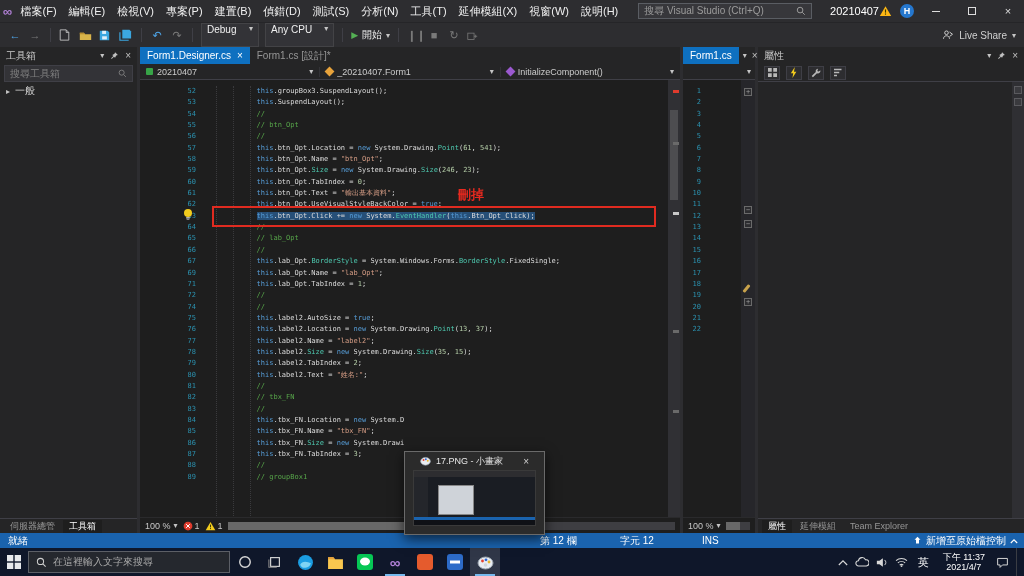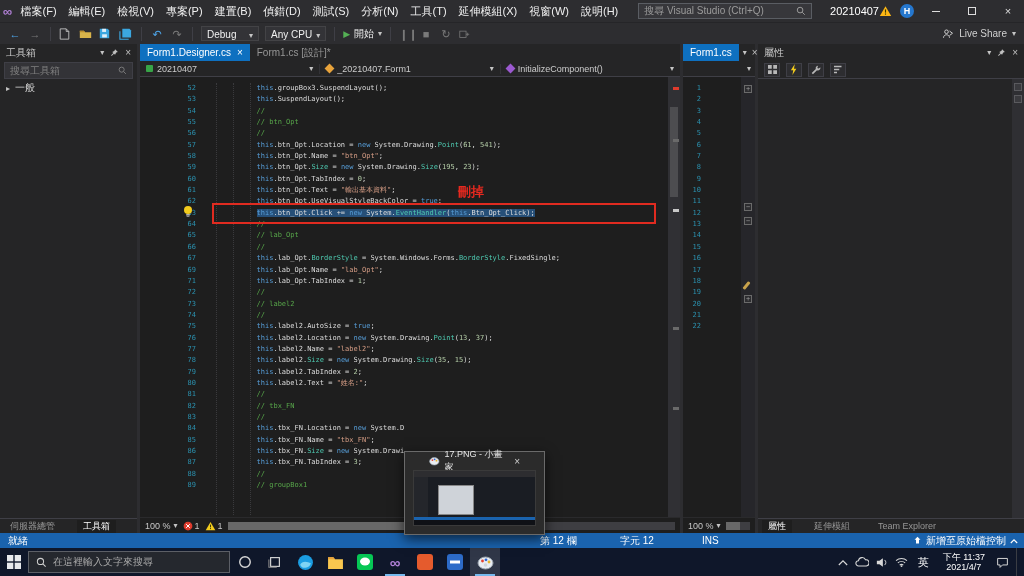--- a/index.html
+++ b/index.html
@@ -23,41 +23,41 @@
   .minimize-glyph{display:block;width:8px;height:1px;background:#ddd}
   .maximize-glyph{display:block;width:8px;height:8px;border:1px solid #ddd}
 
   
   .toolbar{flex:0 0 22px;background:#2d2d30;border-top:1px solid #252528;display:flex;align-items:center;
     gap:6px;padding:0 8px;font-size:10px}
   .tbi{width:14px;text-align:center;color:#c8c8c8;font-size:11px;line-height:14px}
   .tbi.blue{color:#4ea6ea}
   .tbi.dim{color:#7a7a7a}
   .tsep{width:1px;height:14px;background:#3f3f46;margin:0 2px}
-  .tb-sel{height:15px;min-width:58px;background:#333337;border:1px solid #434346;display:flex;
-    align-items:flex-end;justify-content:space-between;padding:0 5px;gap:4px;color:#f0f0f0}
+  .tb-sel{height:24px;min-width:58px;background:#333337;border:1px solid #434346;display:flex;
+    align-items:flex-start;justify-content:space-between;padding:0 5px;gap:12px;color:#f0f0f0}
   .chev{color:#c5c5c5;font-size:8px}
   .start-btn{display:flex;align-items:center;gap:4px;color:#f0f0f0}
   .play{color:#54b054;font-size:9px}
   .live-share{margin-left:auto;display:flex;align-items:center;gap:5px;color:#d0d0d0}
 
   
   .main{flex:1;display:flex;min-height:0;background:#2d2d30;gap:3px}
   .panel-head{flex:0 0 17px;display:flex;align-items:center;padding:0 6px;font-size:10px;color:#cccccc;gap:4px}
   .panel-head .hicons{margin-left:auto;display:flex;gap:6px;align-items:center;color:#c0c0c0}
 
   
   .toolbox{flex:0 0 137px;background:#252526;display:flex;flex-direction:column}
   .tb-search{margin:1px 4px;height:17px;background:#333337;border:1px solid #3f3f46;display:flex;
     align-items:center;padding:0 5px;color:#808080;font-size:10px;gap:4px}
   .tb-search .txt{flex:1;white-space:nowrap;overflow:hidden}
   .tb-group{height:16px;display:flex;align-items:center;gap:5px;padding:0 6px;color:#d0d0d0;font-size:10px}
   .panel-fill{flex:1}
   .panel-tabs{flex:0 0 15px;background:#252526;border-top:1px solid #3f3f46;display:flex;align-items:flex-start;
-    gap:16px;font-size:9px;padding:1px 4px 0}
+    gap:2px;font-size:9px;padding:1px 4px 0}
   .ptab{padding:0 6px;color:#969696;line-height:13px}
   .ptab.active{color:#ffffff;background:#1e1e1e}
 
   
   .editor-group{display:flex;flex-direction:column;background:#1e1e1e;min-width:0}
   .editor-main{flex:0 0 540px}
   .editor-mini{flex:0 0 72px}
   .tabs{flex:0 0 17px;background:#252526;display:flex;font-size:10px;align-items:flex-end}
   .tab{height:17px;padding:0 7px;display:flex;align-items:center;gap:6px;color:#969696;white-space:nowrap}
   .tab.active{background:#0e70c0;color:#fff}
@@ -124,21 +124,21 @@
   .appsq{width:16px;height:16px;border-radius:3px}
   .tray{margin-left:auto;display:flex;align-items:center;gap:7px;padding-right:4px}
   .ime{font-size:11px;color:#fff;padding:0 3px}
   .clock{text-align:center;font-size:9px;line-height:10px;color:#fff;padding:0 4px}
   .desk-sliver{width:4px;height:28px;border-left:1px solid #3a3d44}
   .vs-inf{color:#b180d7;font-weight:bold;font-size:15px}
 
   
   .paint-popup{position:absolute;left:404px;top:451px;width:141px;height:84px;background:#2b2b2b;
     border:1px solid #6a6a6a;box-shadow:0 4px 12px rgba(0,0,0,.65);z-index:50;font-size:9px}
-  .pp-title{height:18px;display:flex;align-items:center;gap:5px;padding:0 24px;color:#e8e8e8}
+  .pp-title{height:18px;display:flex;align-items:center;gap:5px;padding:0 15px;color:#e8e8e8}
   .pp-title .x{margin-left:auto;color:#cfcfcf;font-size:10px}
   .pp-thumb{margin:0 8px;height:56px;background:#1a1d23;border:1px solid #3a3a3a;position:relative}
   .ppt-bar{position:absolute;top:0;left:0;right:0;height:6px;background:#2d2d30}
   .ppt-side{position:absolute;top:6px;bottom:8px;left:0;width:14px;background:#24262b}
   .ppt-win{position:absolute;left:24px;top:14px;width:36px;height:30px;background:#cfd3d9;border:1px solid #888}
   .ppt-blue{position:absolute;bottom:5px;left:0;right:0;height:3px;background:#1a63ae}
   .ppt-task{position:absolute;bottom:0;left:0;right:0;height:5px;background:#0f1116}
 
   svg{display:block}
 </style>
@@ -331,33 +331,32 @@
         <div class="guide" style="left:93px"></div>
         <div class="guide" style="left:110px"></div>
         <div>
             <div class="code-row"><span class="ln">52</span><span class="code-text">            <span class="tk-kw">this</span>.groupBox3.SuspendLayout();</span></div>
             <div class="code-row"><span class="ln">53</span><span class="code-text">            <span class="tk-kw">this</span>.SuspendLayout();</span></div>
             <div class="code-row"><span class="ln">54</span><span class="code-text"><span class="tk-com">            // </span></span></div>
             <div class="code-row"><span class="ln">55</span><span class="code-text"><span class="tk-com">            // btn_Opt</span></span></div>
             <div class="code-row"><span class="ln">56</span><span class="code-text"><span class="tk-com">            // </span></span></div>
             <div class="code-row"><span class="ln">57</span><span class="code-text">            <span class="tk-kw">this</span>.btn_Opt.Location = <span class="tk-kw">new</span> System.Drawing.<span class="tk-cls">Point</span>(<span class="tk-num">61</span>, <span class="tk-num">541</span>);</span></div>
             <div class="code-row"><span class="ln">58</span><span class="code-text">            <span class="tk-kw">this</span>.btn_Opt.Name = <span class="tk-str">"btn_Opt"</span>;</span></div>
-            <div class="code-row"><span class="ln">59</span><span class="code-text">            <span class="tk-kw">this</span>.btn_Opt.<span class="tk-cls">Size</span> = <span class="tk-kw">new</span> System.Drawing.<span class="tk-cls">Size</span>(<span class="tk-num">195</span>, <span class="tk-num">23</span>);</span></div>
+            <div class="code-row"><span class="ln">59</span><span class="code-text">            <span class="tk-kw">this</span>.btn_Opt.<span class="tk-cls">Size</span> = <span class="tk-kw">new</span> System.Drawing.<span class="tk-cls">Size</span>(<span class="tk-num">246</span>, <span class="tk-num">23</span>);</span></div>
             <div class="code-row"><span class="ln">60</span><span class="code-text">            <span class="tk-kw">this</span>.btn_Opt.TabIndex = <span class="tk-num">0</span>;</span></div>
             <div class="code-row"><span class="ln">61</span><span class="code-text">            <span class="tk-kw">this</span>.btn_Opt.Text = <span class="tk-str">"輸出基本資料"</span>;</span></div>
             <div class="code-row"><span class="ln">62</span><span class="code-text">            <span class="tk-kw">this</span>.btn_Opt.UseVisualStyleBackColor = <span class="tk-kw">true</span>;</span></div>
             <div class="code-row"><span class="ln">63</span><span class="code-text">            <span class="sel"><span class="tk-kw">this</span>.btn_Opt.Click += <span class="tk-kw">new</span> System.<span class="tk-cls">EventHandler</span>(<span class="tk-kw">this</span>.Btn_Opt_Click);</span></span></div>
             <div class="code-row"><span class="ln">64</span><span class="code-text"><span class="tk-com">            // </span></span></div>
             <div class="code-row"><span class="ln">65</span><span class="code-text"><span class="tk-com">            // lab_Opt</span></span></div>
             <div class="code-row"><span class="ln">66</span><span class="code-text"><span class="tk-com">            // </span></span></div>
             <div class="code-row"><span class="ln">67</span><span class="code-text">            <span class="tk-kw">this</span>.lab_Opt.<span class="tk-cls">BorderStyle</span> = System.Windows.Forms.<span class="tk-cls">BorderStyle</span>.FixedSingle;</span></div>
             <div class="code-row"><span class="ln">69</span><span class="code-text">            <span class="tk-kw">this</span>.lab_Opt.Name = <span class="tk-str">"lab_Opt"</span>;</span></div>
             <div class="code-row"><span class="ln">71</span><span class="code-text">            <span class="tk-kw">this</span>.lab_Opt.TabIndex = <span class="tk-num">1</span>;</span></div>
             <div class="code-row"><span class="ln">72</span><span class="code-text"><span class="tk-com">            // </span></span></div>
-            <div class="code-row"><span class="ln">73</span><span class="code-text"><span class="tk-com">            // label2</span></span></div>
             <div class="code-row"><span class="ln">74</span><span class="code-text"><span class="tk-com">            // </span></span></div>
             <div class="code-row"><span class="ln">75</span><span class="code-text">            <span class="tk-kw">this</span>.label2.AutoSize = <span class="tk-kw">true</span>;</span></div>
             <div class="code-row"><span class="ln">76</span><span class="code-text">            <span class="tk-kw">this</span>.label2.Location = <span class="tk-kw">new</span> System.Drawing.<span class="tk-cls">Point</span>(<span class="tk-num">13</span>, <span class="tk-num">37</span>);</span></div>
             <div class="code-row"><span class="ln">77</span><span class="code-text">            <span class="tk-kw">this</span>.label2.Name = <span class="tk-str">"label2"</span>;</span></div>
             <div class="code-row"><span class="ln">78</span><span class="code-text">            <span class="tk-kw">this</span>.label2.<span class="tk-cls">Size</span> = <span class="tk-kw">new</span> System.Drawing.<span class="tk-cls">Size</span>(<span class="tk-num">35</span>, <span class="tk-num">15</span>);</span></div>
             <div class="code-row"><span class="ln">79</span><span class="code-text">            <span class="tk-kw">this</span>.label2.TabIndex = <span class="tk-num">2</span>;</span></div>
             <div class="code-row"><span class="ln">80</span><span class="code-text">            <span class="tk-kw">this</span>.label2.Text = <span class="tk-str">"姓名:"</span>;</span></div>
             <div class="code-row"><span class="ln">81</span><span class="code-text"><span class="tk-com">            // </span></span></div>
             <div class="code-row"><span class="ln">82</span><span class="code-text"><span class="tk-com">            // tbx_FN</span></span></div>
             <div class="code-row"><span class="ln">83</span><span class="code-text"><span class="tk-com">            // </span></span></div>

